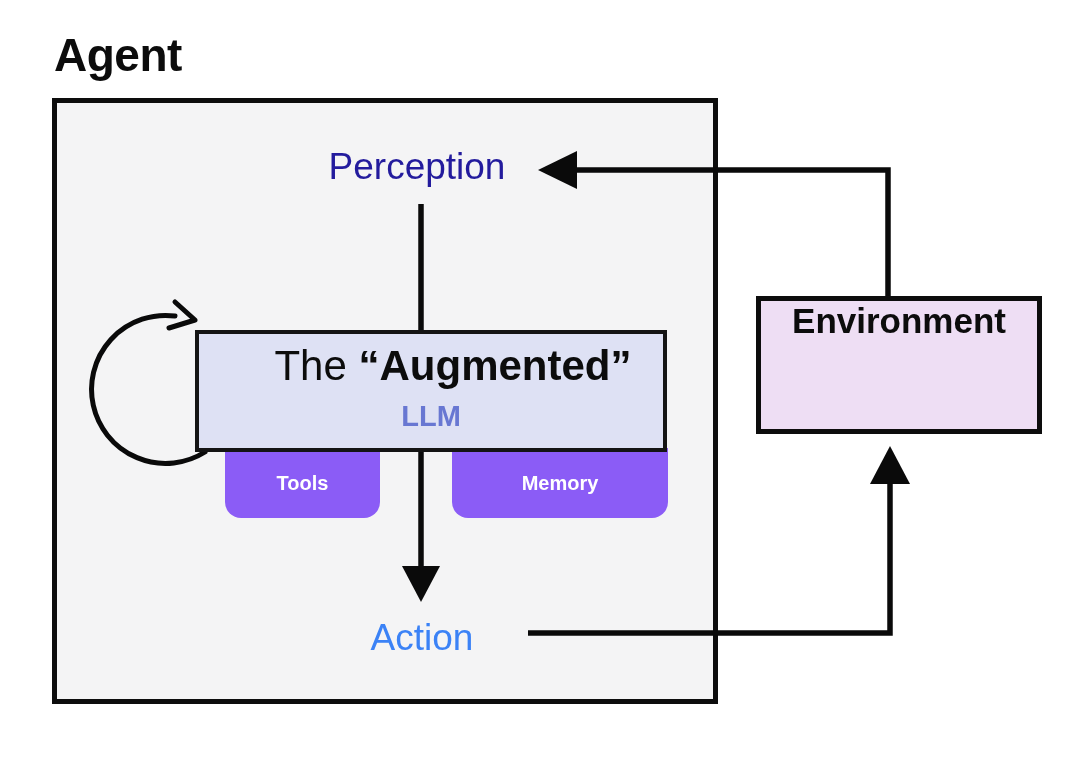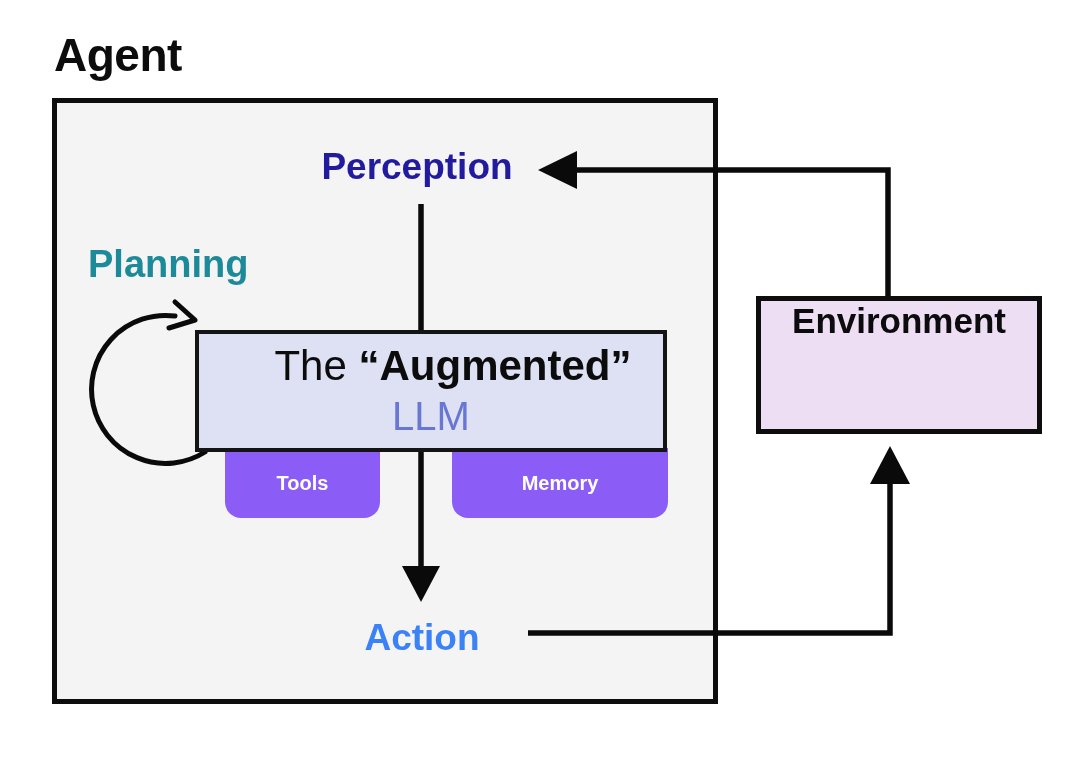--- a/index.html
+++ b/index.html
@@ -29,21 +29,21 @@
     box-sizing: border-box;
     z-index: 1;
   }
   svg.wires {
     position: absolute;
     left: 0; top: 0;
     z-index: 2;
   }
   .label {
     position: absolute;
-    font-weight: 700;
+    font-weight: 400;
     white-space: nowrap;
     z-index: 5;
   }
   .perception-label {
     left: 417px; top: 146px;
     transform: translateX(-50%);
     font-size: 37px;
     color: #231b9d;
   }
   .planning-label {
@@ -74,22 +74,22 @@
   .llm-line1 {
     font-size: 42px;
     color: #0c0c0c;
     line-height: 50px;
     white-space: nowrap;
     margin-left: 44px;
   }
   .llm-line1 .prefix { font-weight: 400; }
   .llm-line1 .emphasis { font-weight: 700; }
   .llm-line2 {
-    font-size: 40px;
-    font-weight: 400;
+    font-size: 29px;
+    font-weight: 700;
     color: #6877d2;
     line-height: 50px;
   }
   .tab {
     position: absolute;
     top: 448px;
     height: 70px;
     background: #8b5cf6;
     border-radius: 0 0 16px 16px;
     color: #ffffff;
@@ -148,21 +148,20 @@
     </g>
 
     <g>
       <path d="M 205 452 A 74 74 0 1 1 175 316" fill="none" stroke="#0a0a0a" stroke-width="5" stroke-linecap="round"></path>
       <polyline points="169,328 195,320 175,302" fill="none" stroke="#0a0a0a" stroke-width="5" stroke-linecap="round" stroke-linejoin="round"></polyline>
     </g>
   </svg>
 
   <div class="label perception-label">Perception</div>
 
-  <div class="label planning-label">Planning</div>
 
   <div class="llm-box">
     <div class="llm-line1"><span class="prefix">The </span><span class="emphasis">“Augmented”</span></div>
     <div class="llm-line2">LLM</div>
   </div>
 
   <div class="tab tab-tools">Tools</div>
 
   <div class="tab tab-memory">Memory</div>
 

